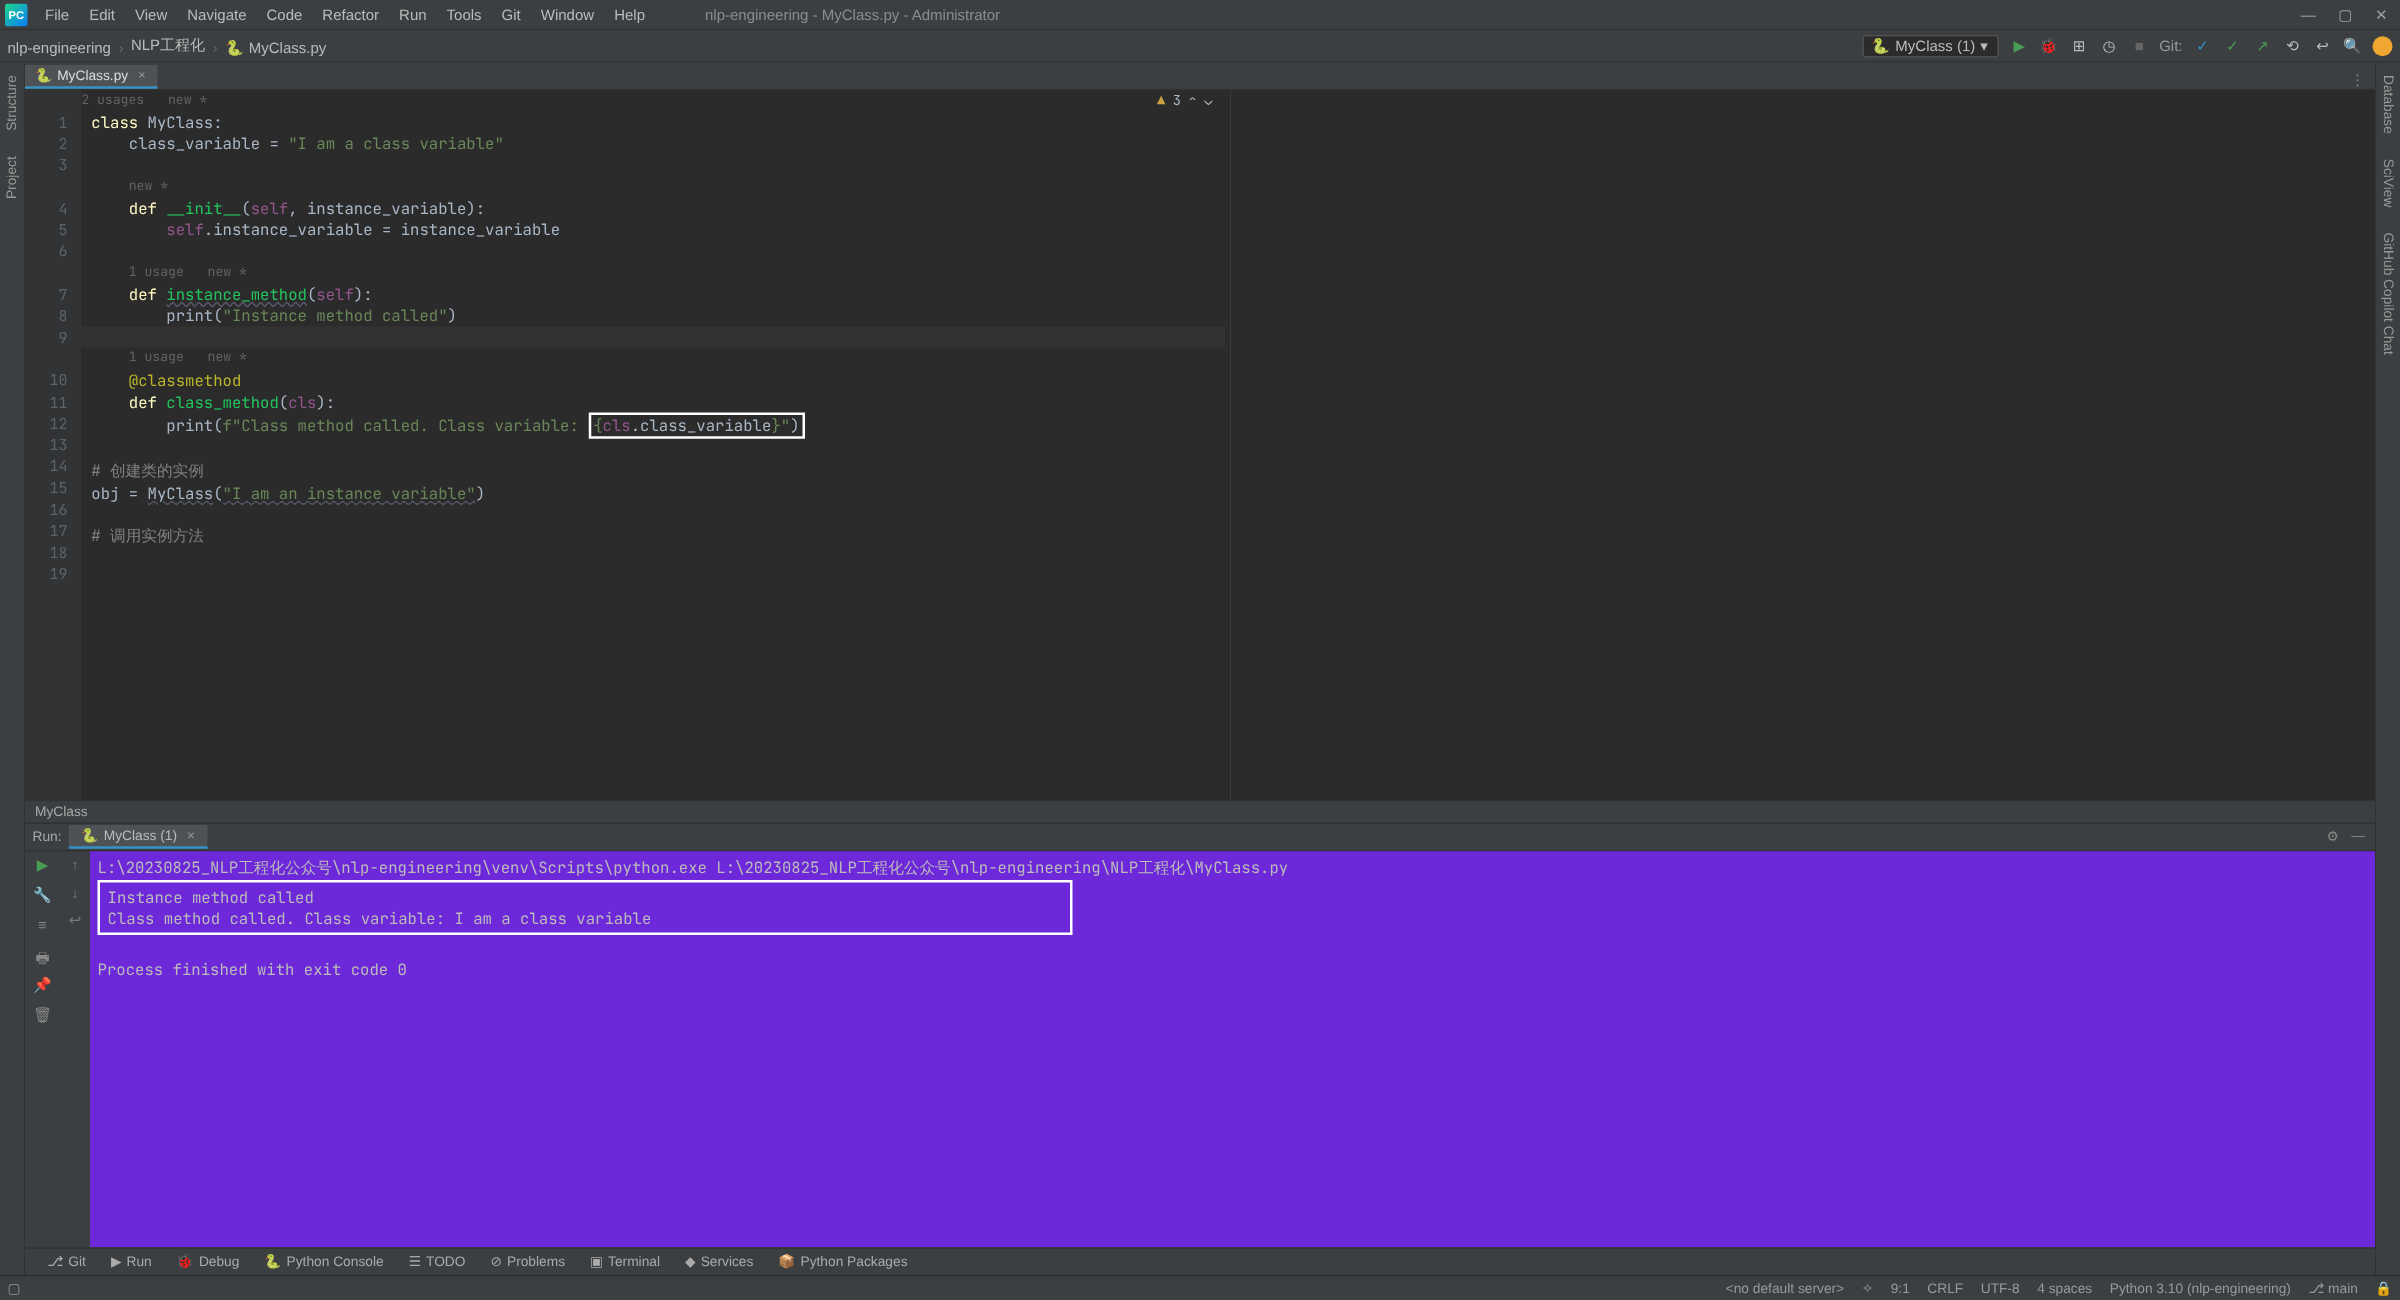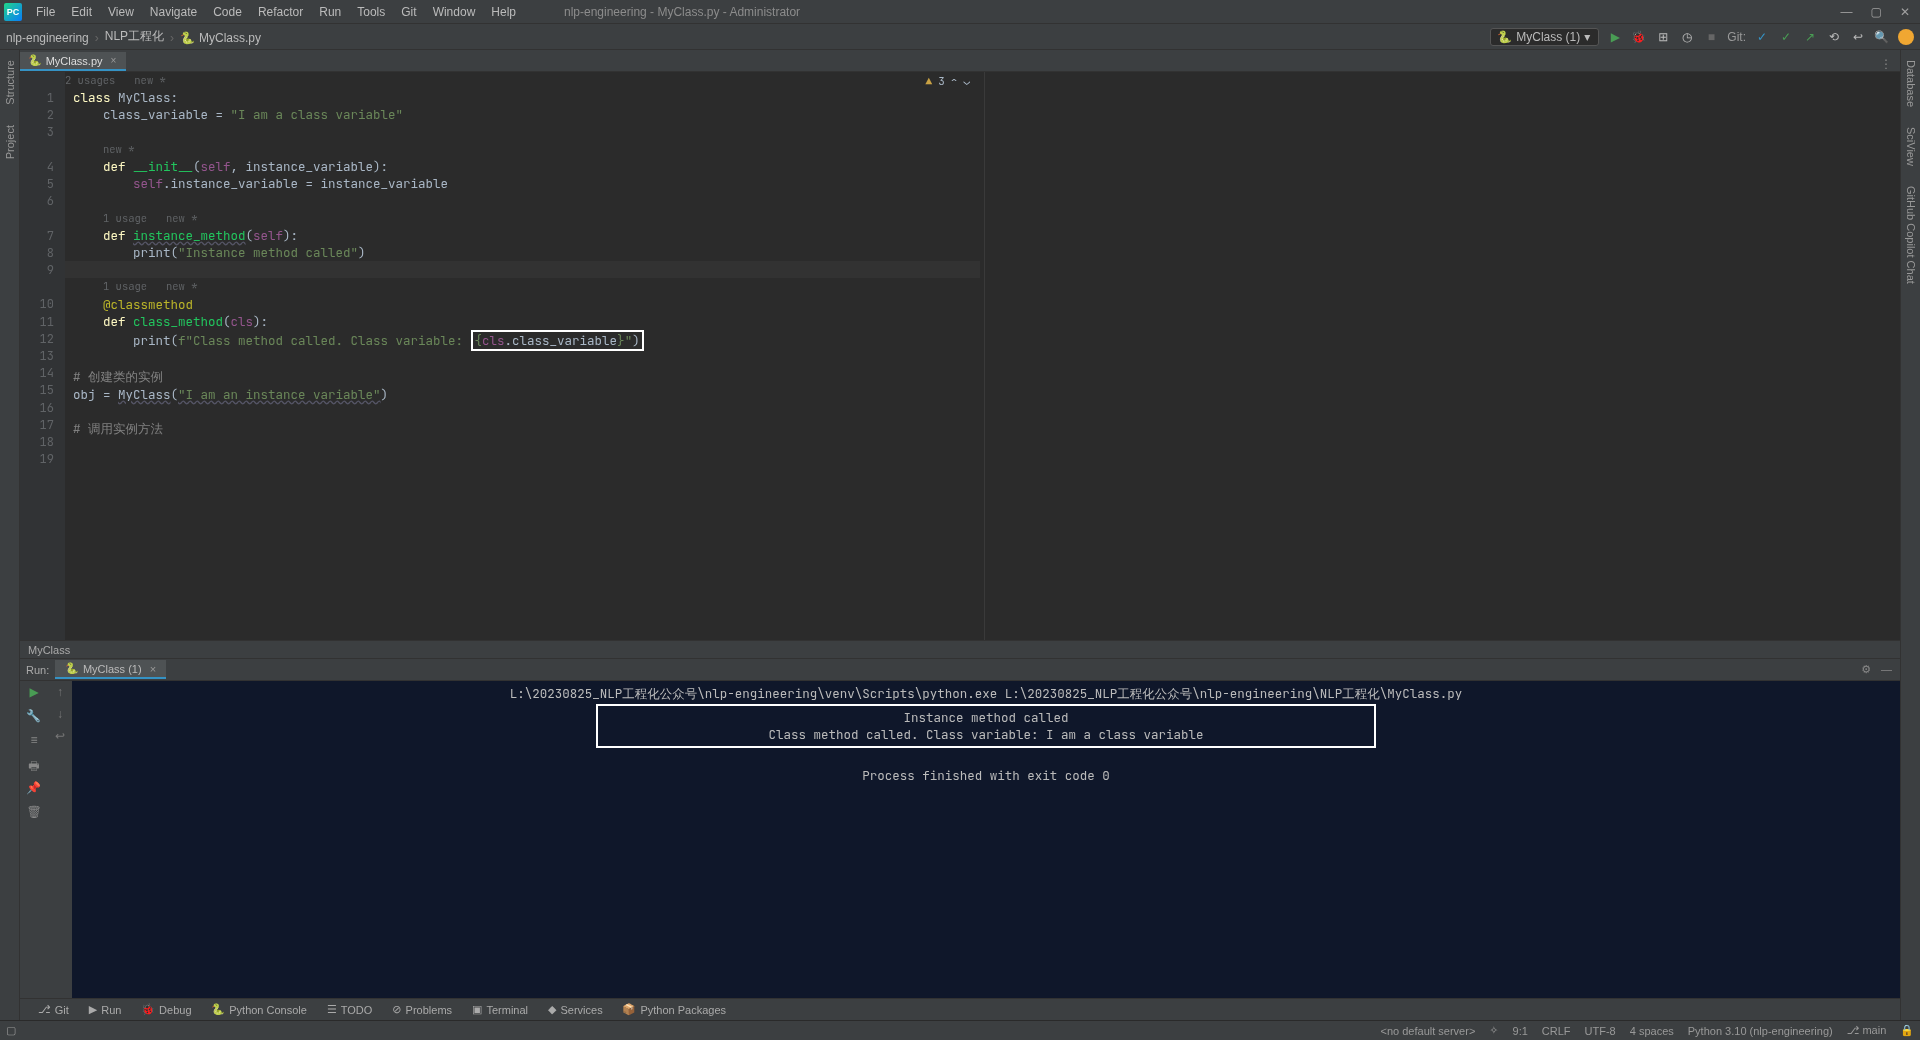--- a/index.html
+++ b/index.html
@@ -154,23 +154,23 @@
   width:28px; background:#3c3f41; display:flex; flex-direction:column;
   align-items:center; padding-top:4px; gap:8px;
 }
 .run-actions .ra { width:16px;height:16px; color:#888; text-align:center; cursor:default;}
 .run-actions .ra.play{color:#499c54;}
 .run-actions2 {
   width:24px; background:#3c3f41; display:flex; flex-direction:column;
   align-items:center; padding-top:4px; gap:8px; color:#777;
 }
 .console {
-  flex:1; background:#0f172a; color:#bbb;
+  flex:1; background:#6d28d9; color:#bbb;
   font-family:"JetBrains Mono","Consolas",monospace; font-size:12.5px;
-  padding:4px 6px; line-height:17px;text-align:center;
+  padding:4px 6px; line-height:17px;
 }
 .console .boxed { border:2px solid #fff; padding:3px 6px; display:inline-block; margin:2px 0;}
 .bottom-tools {
   height:22px; background:#3c3f41; border-top:1px solid #323232;
   display:flex; align-items:center; font-size:11px; padding:0 8px;
 }
 .bottom-tools .bt { display:flex; align-items:center; gap:4px; padding:0 10px; cursor:default; color:#aaa;}
 .statusbar {
   height:20px; background:#3c3f41; border-top:1px solid #2a2a2a;
   display:flex; align-items:center; font-size:11px; padding:0 6px; color:#999;

